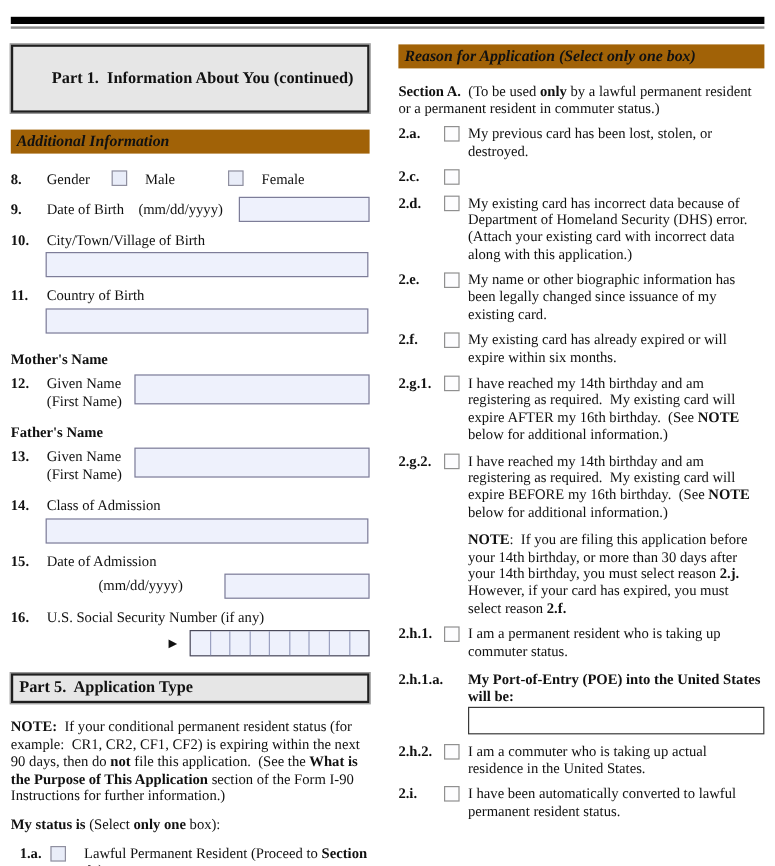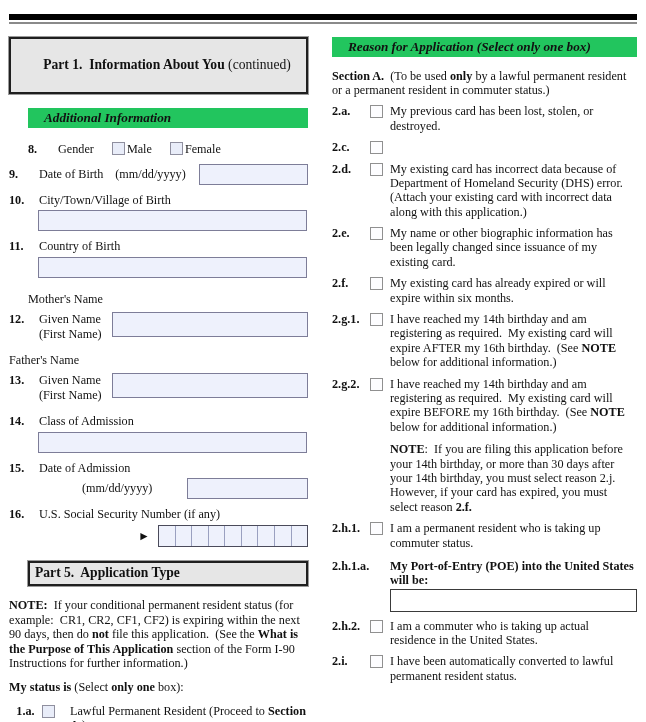--- a/index.html
+++ b/index.html
@@ -18,24 +18,24 @@
 
   .columns { display: flex; gap: 24px; margin-top: 13px; }
   .col-left  { width: 299px; flex: none; }
   .col-right { width: 305px; flex: none; }
 
   .part-header {
     border: 2px solid #1f1f1f; outline: 1px solid #9a9a9a;
     background: #e6e6e6; padding: 2px 5px 3px 5px;
     font-weight: bold; font-size: 13.6px; white-space: pre-wrap;
   }
-  .part-header .normal { font-weight: normal; }
+  .part-header .normal { font-weight: bold; }
 
   .bar-header {
-    background: #22c55e; padding: 2px 16px;
+    background: #a16207; padding: 2px 5px;
     font-weight: bold; font-style: italic; font-size: 13.2px;
     white-space: pre-wrap;
   }
 
   .qrow { display: flex; align-items: flex-start; }
   .qnum { width: 30px; flex: none; font-weight: bold; }
   .rich, .plain { white-space: pre-wrap; }
 
   .cb {
     display: inline-block; width: 13px; height: 13px; flex: none;
@@ -49,29 +49,29 @@
     height: 21px; font-family: "Liberation Serif", serif; font-size: 12px;
     padding: 0 3px; outline: none;
   }
   input.wfield {
     background: #ffffff; border: 1.3px solid #3a3a3a;
     height: 23px; font-family: "Liberation Serif", serif; font-size: 12px;
     padding: 0 3px; outline: none;
   }
 
   
-  .mt14 { margin-top: 14px; margin-left: 19px; } .mt12 { margin-top: 12px; }
+  .mt14 { margin-top: 14px; } .mt12 { margin-top: 12px; }
   .mt10 { margin-top: 10px; } .mt8 { margin-top: 8px; } .mt6 { margin-top: 6px; }
-  .gender-opts { display: flex; align-items: center; gap: 2px; margin-left: 18px; }
+  .gender-opts { display: flex; align-items: center; gap: 15px; margin-left: 18px; }
   .gender-opts .gap { width: 14px; }
   .row9 { display: flex; align-items: center; }
   .row9 .hint { margin-left: 12px; }
   .row9 input { margin-left: auto; width: 109px; }
   .full-input { margin-left: 29px; width: 269px; display: block; margin-top: 3px; }
-  .name-head { font-weight: normal; }
+  .name-head { font-weight: bold; }
   .row-2line { display: flex; align-items: flex-start; }
   .row-2line .lbl { width: 73px; flex: none; }
   .row-2line input { width: 196px; height: 25px; }
   .row15b { display: flex; align-items: center; margin-top: 3px; }
   .row15b .hint { margin-left: 73px; }
   .row15b input { margin-left: auto; width: 121px; }
   .row16b { display: flex; align-items: center; justify-content: flex-end; gap: 8px; margin-top: 4px; }
   .arrow { font-size: 12px; line-height: 1; }
   .ssn { display: flex; border: 1.6px solid #4a4a5a; background: #eef1fc; height: 22px; width: 150px; }
   .ssn .cell { flex: 1; border-left: 1px solid #9aa0c0; }
@@ -247,21 +247,21 @@
         <span class="rnum">2.g.1.</span>
         <span class="cb cb-white"></span>
         <span class="rich"><span>I have reached my 14th birthday and am registering as required.  My existing card will expire AFTER my 16th birthday.  (See </span><span style="font-weight: bold;">NOTE</span><span> below for additional information.)</span></span>
       </div>
       <div class="rrow mt6">
         <span class="rnum">2.g.2.</span>
         <span class="cb cb-white"></span>
         <span class="rich"><span>I have reached my 14th birthday and am registering as required.  My existing card will expire BEFORE my 16th birthday.  (See </span><span style="font-weight: bold;">NOTE</span><span> below for additional information.)</span></span>
       </div>
 
-      <div class="rich rindent"><span style="font-weight: bold;">NOTE</span><span>:  If you are filing this application before your 14th birthday, or more than 30 days after your 14th birthday, you must select reason </span><span style="font-weight: normal;">2.j.</span><span>  However, if your card has expired, you must select reason </span><span style="font-weight: bold;">2.f.</span></div>
+      <div class="rich rindent"><span style="font-weight: bold;">NOTE</span><span>:  If you are filing this application before your 14th birthday, or more than 30 days after your 14th birthday, you must select reason </span><span style="font-weight: bold;">2.j.</span><span>  However, if your card has expired, you must select reason </span><span style="font-weight: bold;">2.f.</span></div>
 
       <div class="rrow mt8">
         <span class="rnum">2.h.1.</span>
         <span class="cb cb-white"></span>
         <span class="rich"><span>I am a permanent resident who is taking up commuter status.</span></span>
       </div>
 
       <div class="poe-row">
         <span class="rnum">2.h.1.a.</span>
         <span>

